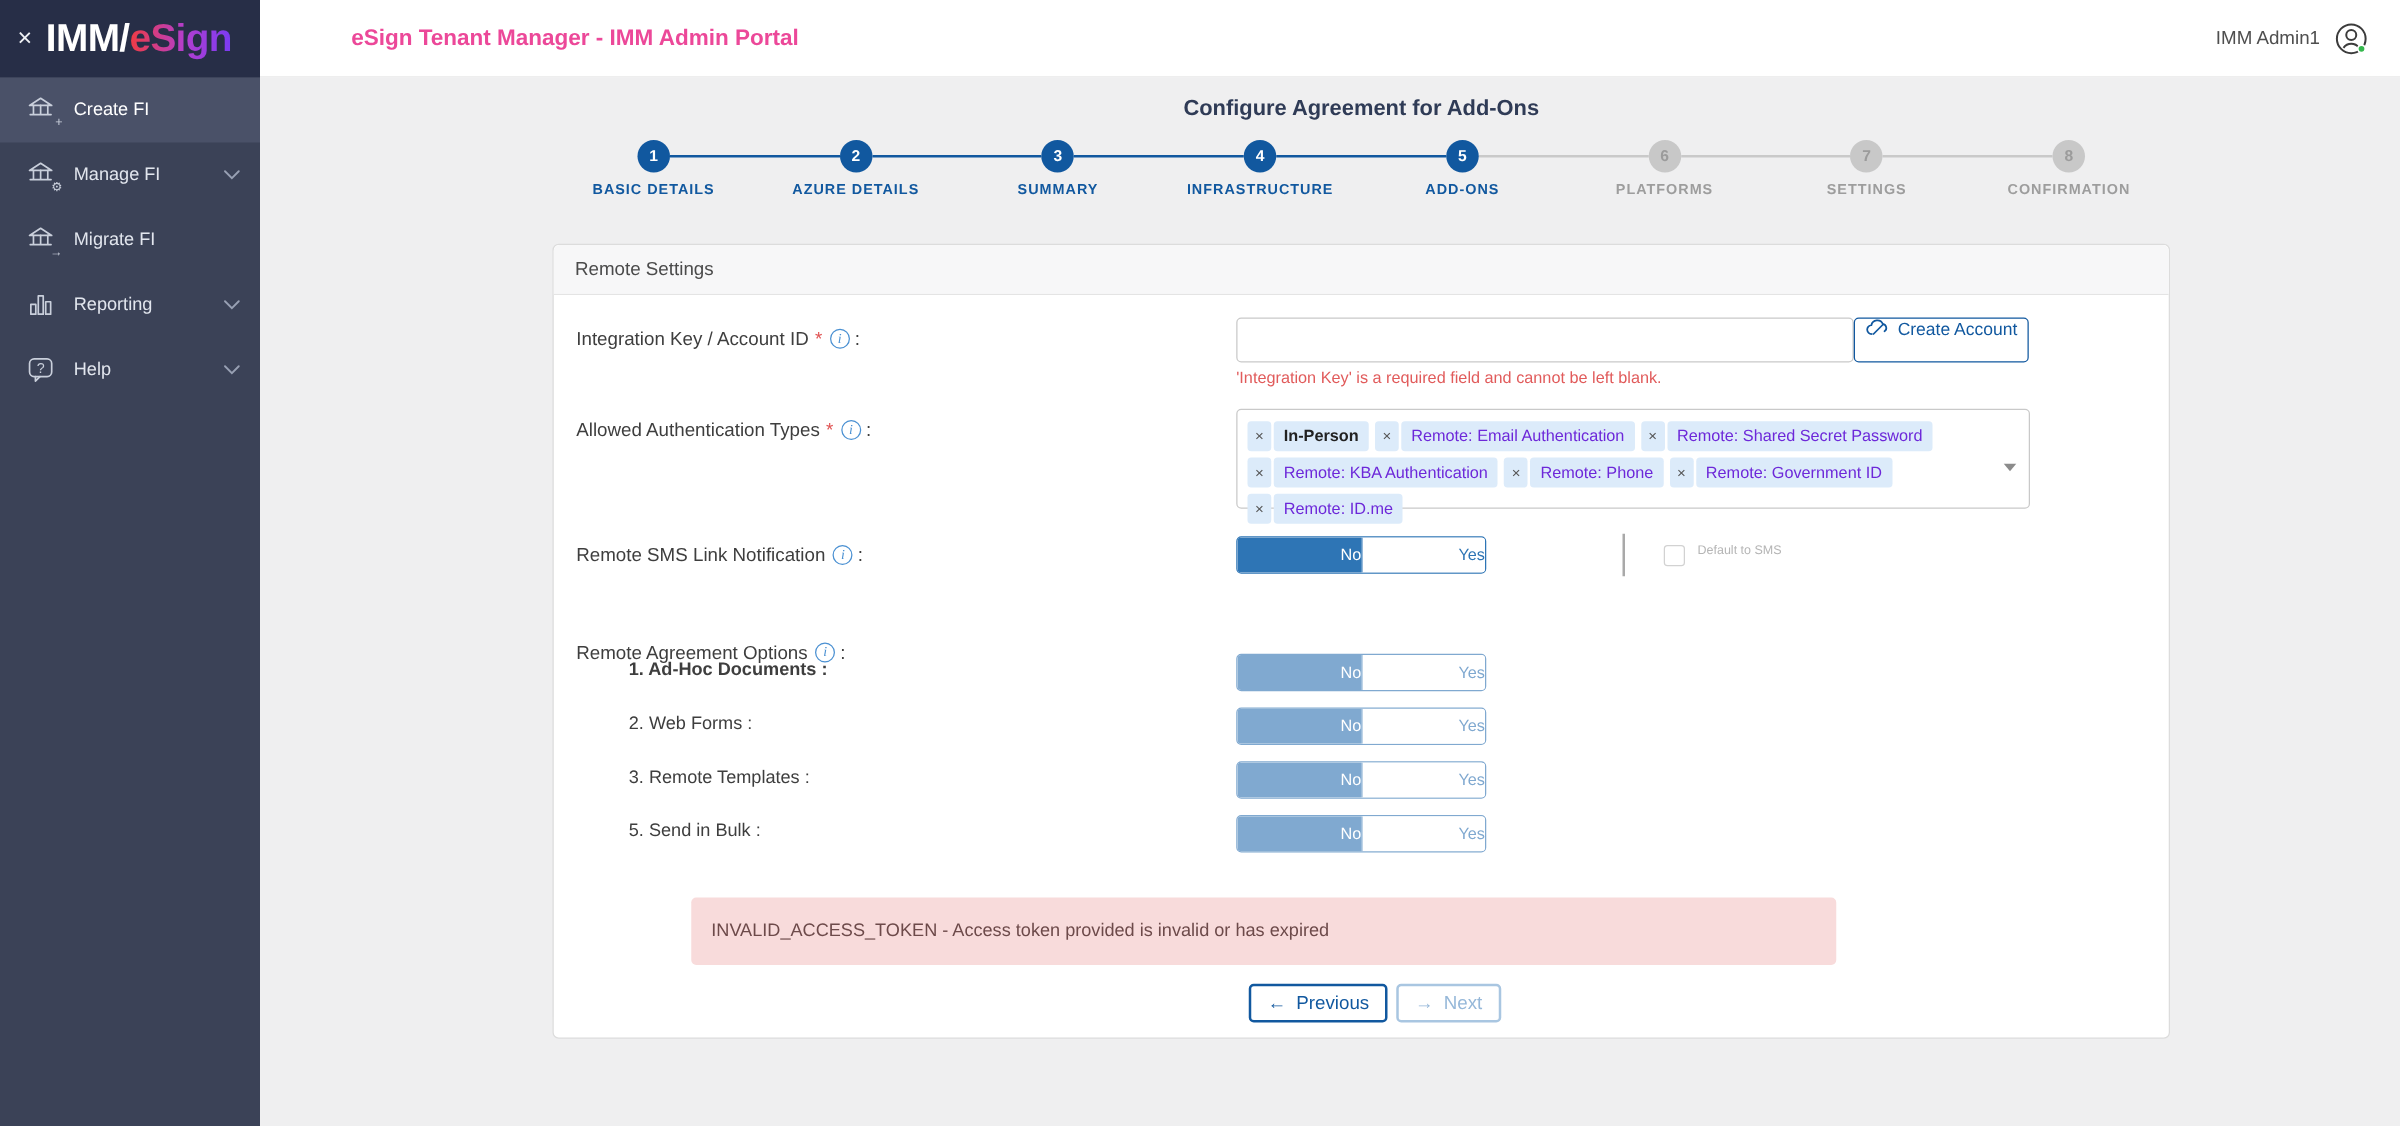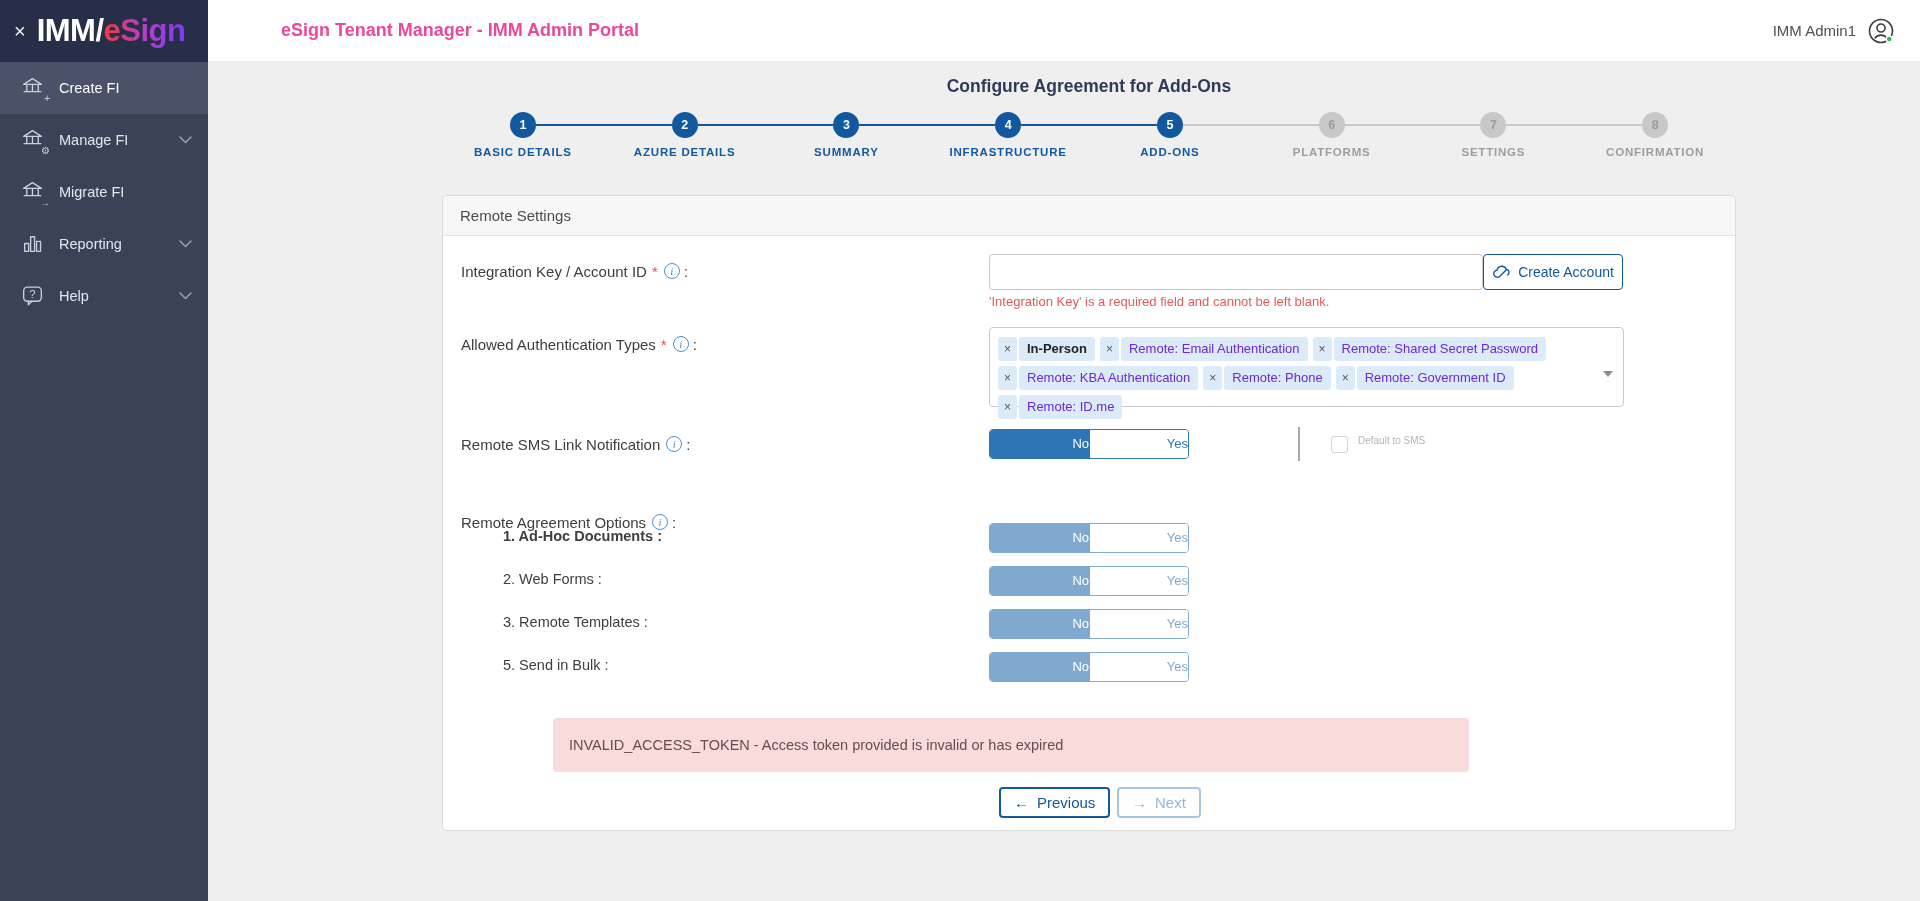--- a/index.html
+++ b/index.html
@@ -74,21 +74,21 @@
     border-radius:50%; color:#4a90d2; font-size:11px; font-style:italic;
     align-items:center; justify-content:center; margin:0 4px 0 6px;
     font-family:"Liberation Serif", serif; cursor:pointer; flex:none; }
   .colon { color:#3e3e3e; }
 
   .txt-input { position:absolute; left:546px; top:18px; width:494px; height:36px;
     border:1px solid #c9c9c9; border-radius:4px; font-size:14px; padding:0 10px;
     outline:none; }
   .btn-create { position:absolute; left:1040px; top:18px; width:140px; height:36px;
     background:#fff; border:1.5px solid #11589f; border-radius:4px; color:#11589f;
-    font-size:14px; display:flex; align-items:center; justify-content:center;
+    font-size:14px; display:flex; justify-content:center;
     gap:7px; cursor:pointer; font-family:"Liberation Sans",sans-serif; }
   .err-text { position:absolute; left:546px; top:58px; font-size:13px;
     color:#e15b5b; }
 
   .multiselect { position:absolute; left:546px; top:91px; width:635px; height:80px;
     border:1px solid #c9c9c9; border-radius:4px; padding:9px 22px 0 8px;
     display:flex; flex-wrap:wrap; gap:5px; align-content:flex-start;
     cursor:pointer; }
   .tag { display:flex; gap:2px; height:24px; }
   .tag-x { width:19px; height:24px; background:#dcebfa; border-radius:3px;

